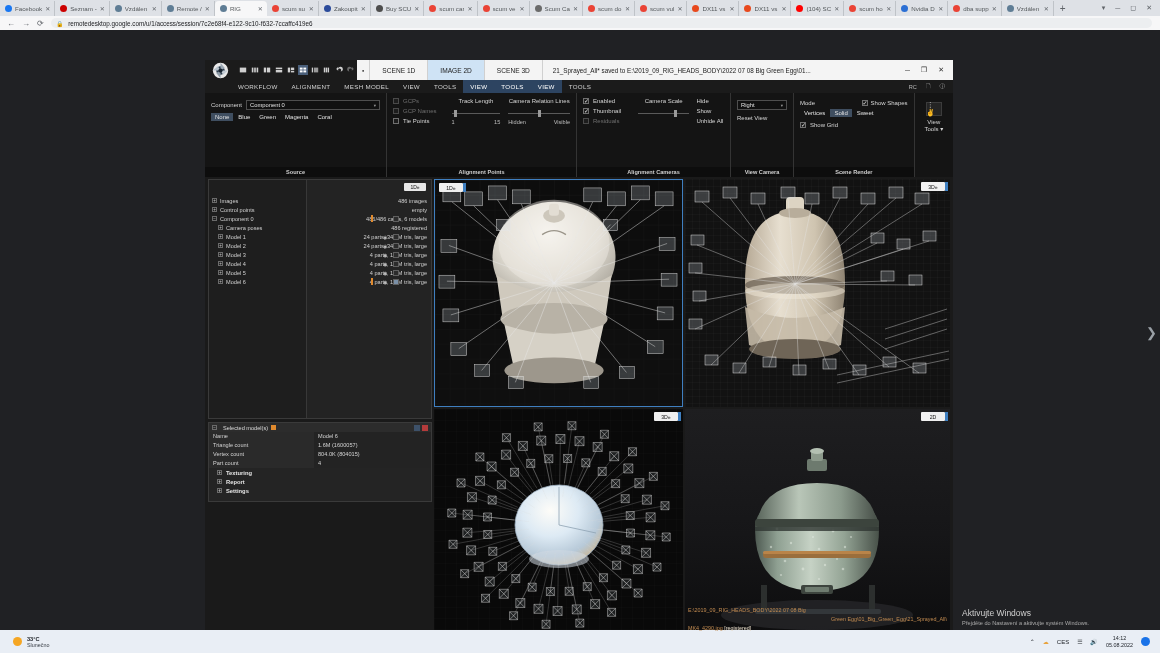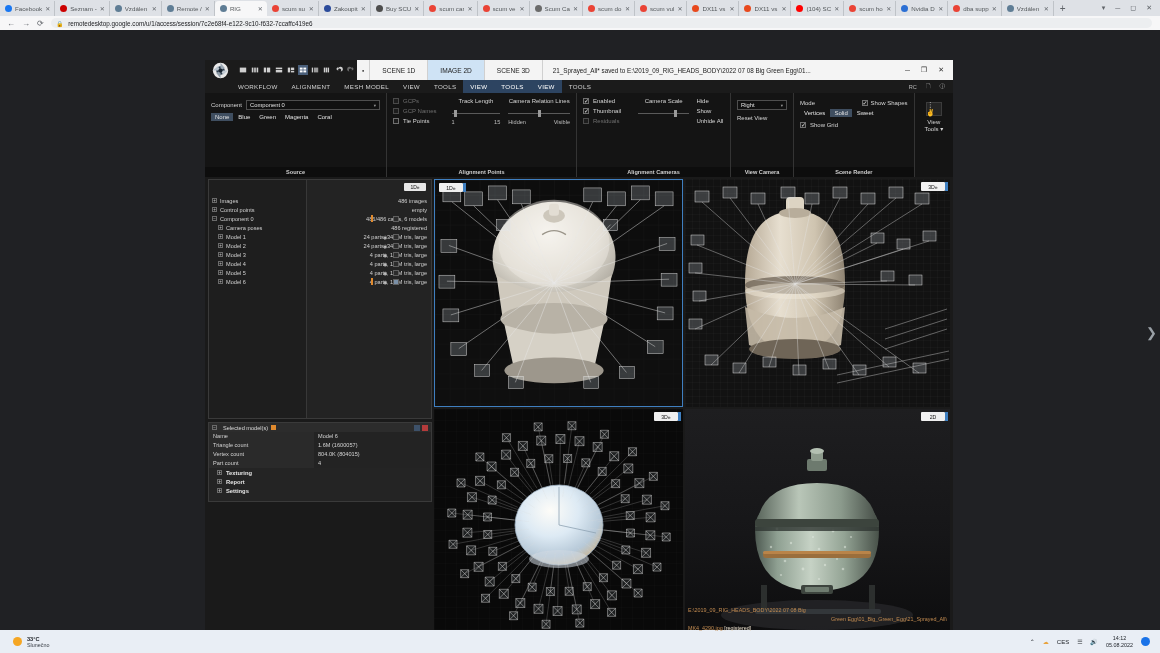--- a/index.html
+++ b/index.html
@@ -1055,20 +1055,24 @@
         <div>E:\2019_09_RIG_HEADS_BODY\2022 07 08 Big</div>
         <div class="ln2">Green Egg\01_Big_Green_Egg\21_Sprayed_All\</div>
         <div>
           <span>MK4_4290.jpg</span>
           <span class="reg">[registered]</span>
         </div>
       </div>
     </div>
   </div>
 
+  <div id="activate">
+    <div class="a1">Aktivujte Windows</div>
+    <div class="a2">Přejděte do Nastavení a aktivujte systém Windows.</div>
+  </div>
 
   <div id="rtaskbar">
     <div id="startbtn">
       <svg viewBox="0 0 12 12">
           <rect x="0" y="0" width="5.2" height="5.2" fill="#fff"></rect>
           <rect x="6.3" y="0" width="5.2" height="5.2" fill="#fff"></rect>
           <rect x="0" y="6.3" width="5.2" height="5.2" fill="#fff"></rect>
           <rect x="6.3" y="6.3" width="5.2" height="5.2" fill="#fff"></rect>
         </svg>
     </div>

